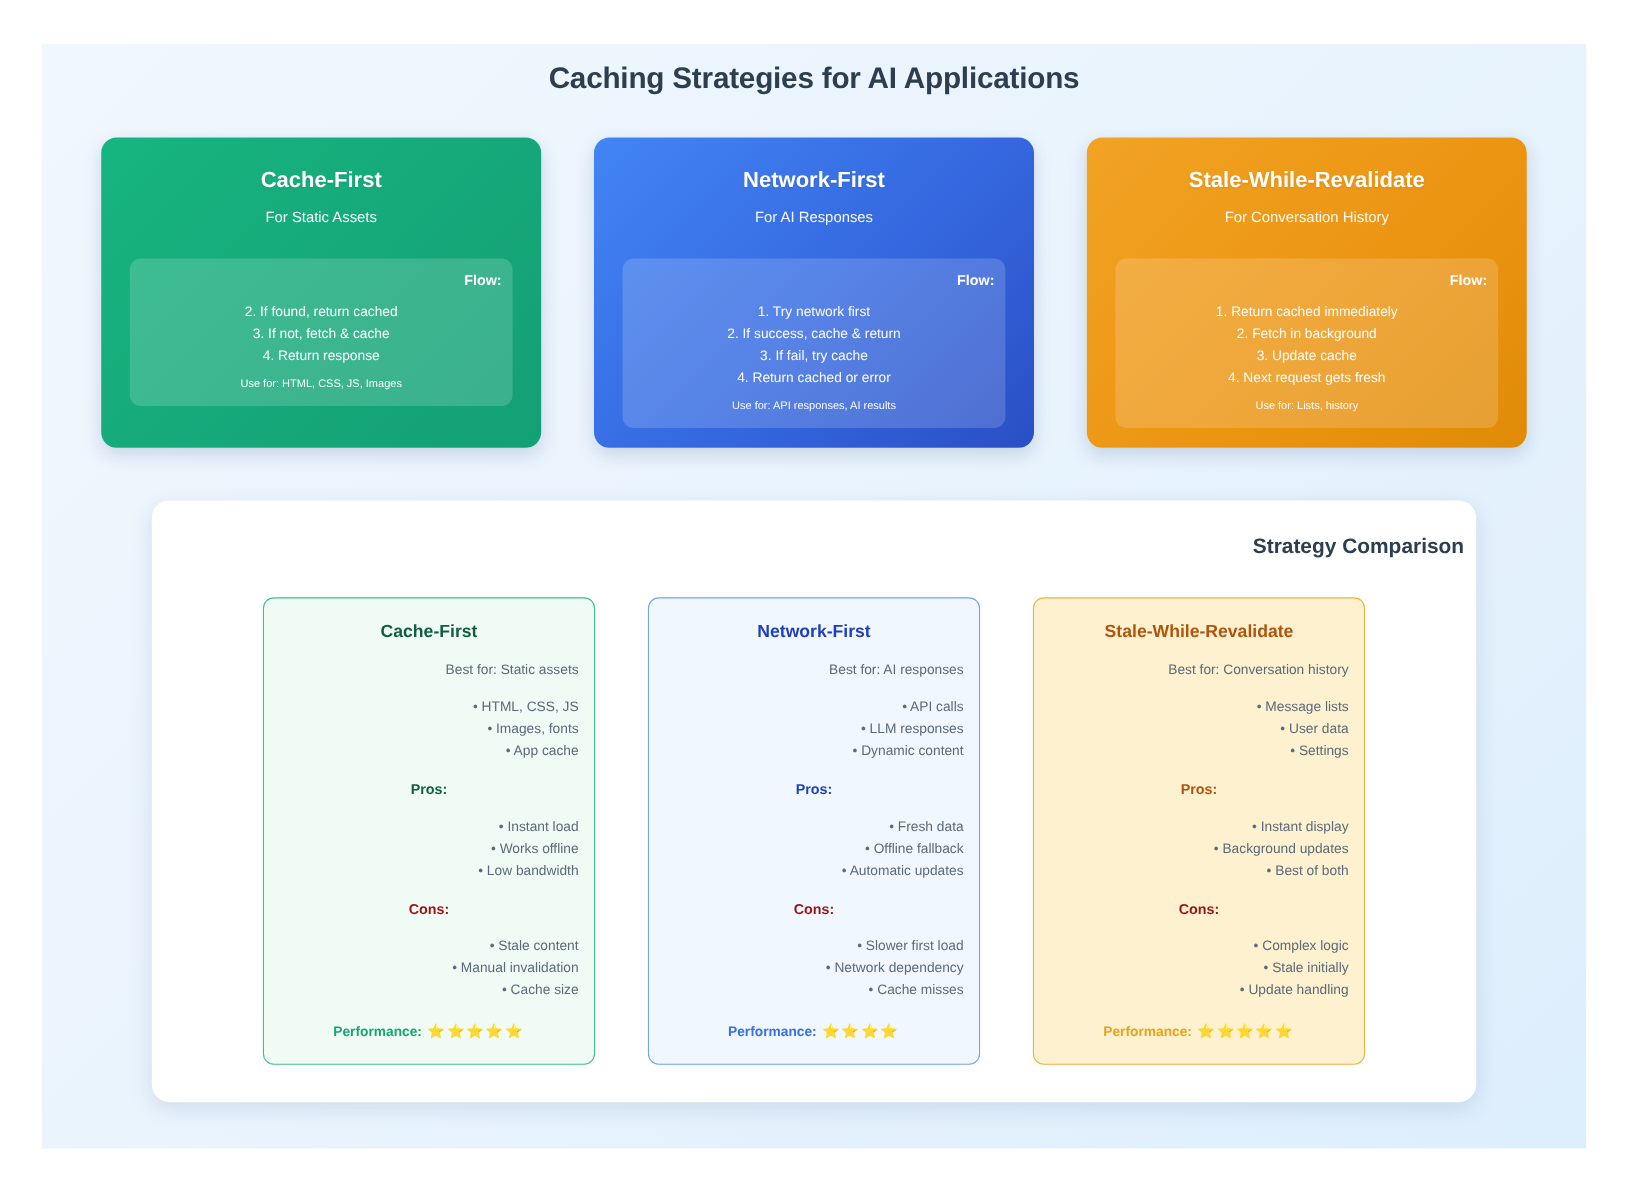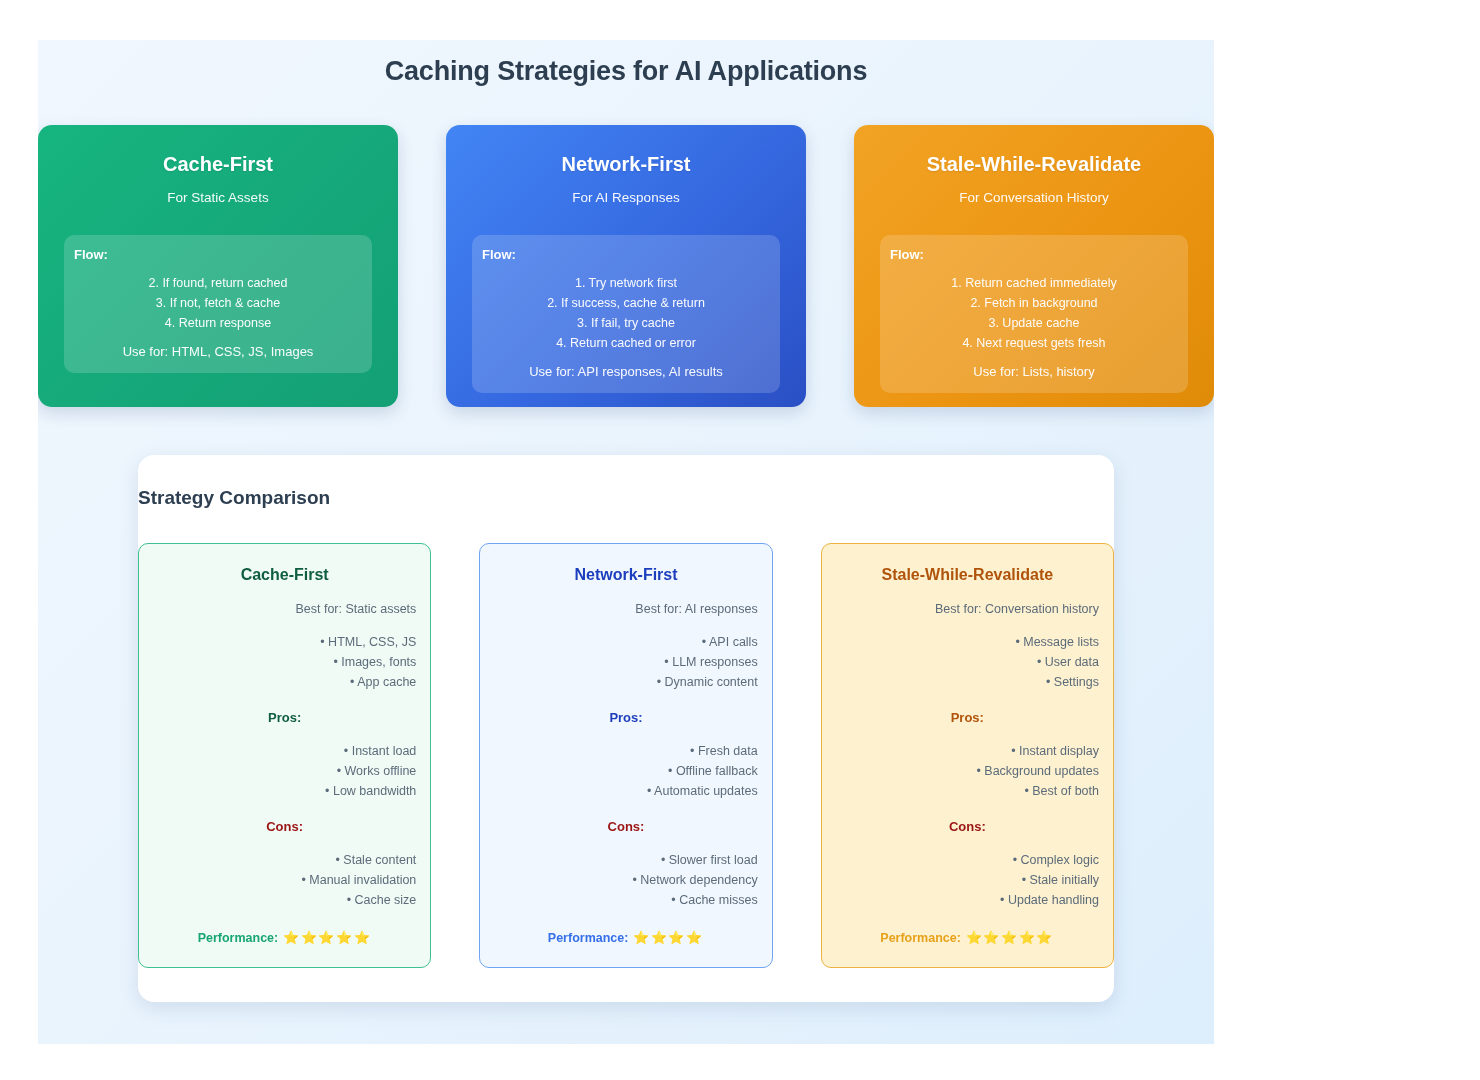--- a/index.html
+++ b/index.html
@@ -9,21 +9,21 @@
     width: 1480px;
     height: 1080px;
     overflow: hidden;
     font-family: "Liberation Sans", sans-serif;
   }
 
   #page {
     position: absolute;
     left: 38px;
     top: 40px;
-    width: 1176px;
+    width: 1404px;
     height: 1004px;
     background: linear-gradient(135deg, #f0f7fe 0%, #eaf4fd 45%, #ddeefc 100%);
     overflow: hidden;
   }
 
   
   .page-title {
     margin: 0;
     padding-top: 16px;
     text-align: center;
@@ -72,51 +72,51 @@
   }
 
   .flow-box {
     margin-top: 30px;
     border-radius: 10px;
     background: rgba(255, 255, 255, 0.17);
     padding: 12px 10px 14px 10px;
   }
 
   .flow-label {
-    text-align: left;
+    text-align: right;
     font-size: 13px;
     font-weight: bold;
     margin-bottom: 11px;
   }
 
   .flow-step {
     text-align: center;
     font-size: 12.5px;
     line-height: 20px;
     color: rgba(255,255,255,0.97);
   }
 
   .flow-usefor {
     text-align: center;
-    font-size: 13px;
+    font-size: 10px;
     margin-top: 11px;
     color: rgba(255,255,255,0.97);
   }
 
   
   .comparison-panel {
     margin: 48px 100px 0 100px;
     background: #ffffff;
     border-radius: 16px;
     box-shadow: 0 6px 20px rgba(40, 70, 120, 0.13);
     padding: 22px 0 34px 0;
   }
 
   .comparison-heading {
-    text-align: left;
+    text-align: right;
     font-size: 19px;
     font-weight: bold;
     color: #2c3e50;
     margin: 10px 11px 0 0;
   }
 
   .compare-row {
     display: flex;
     justify-content: center;
     align-items: flex-start;

